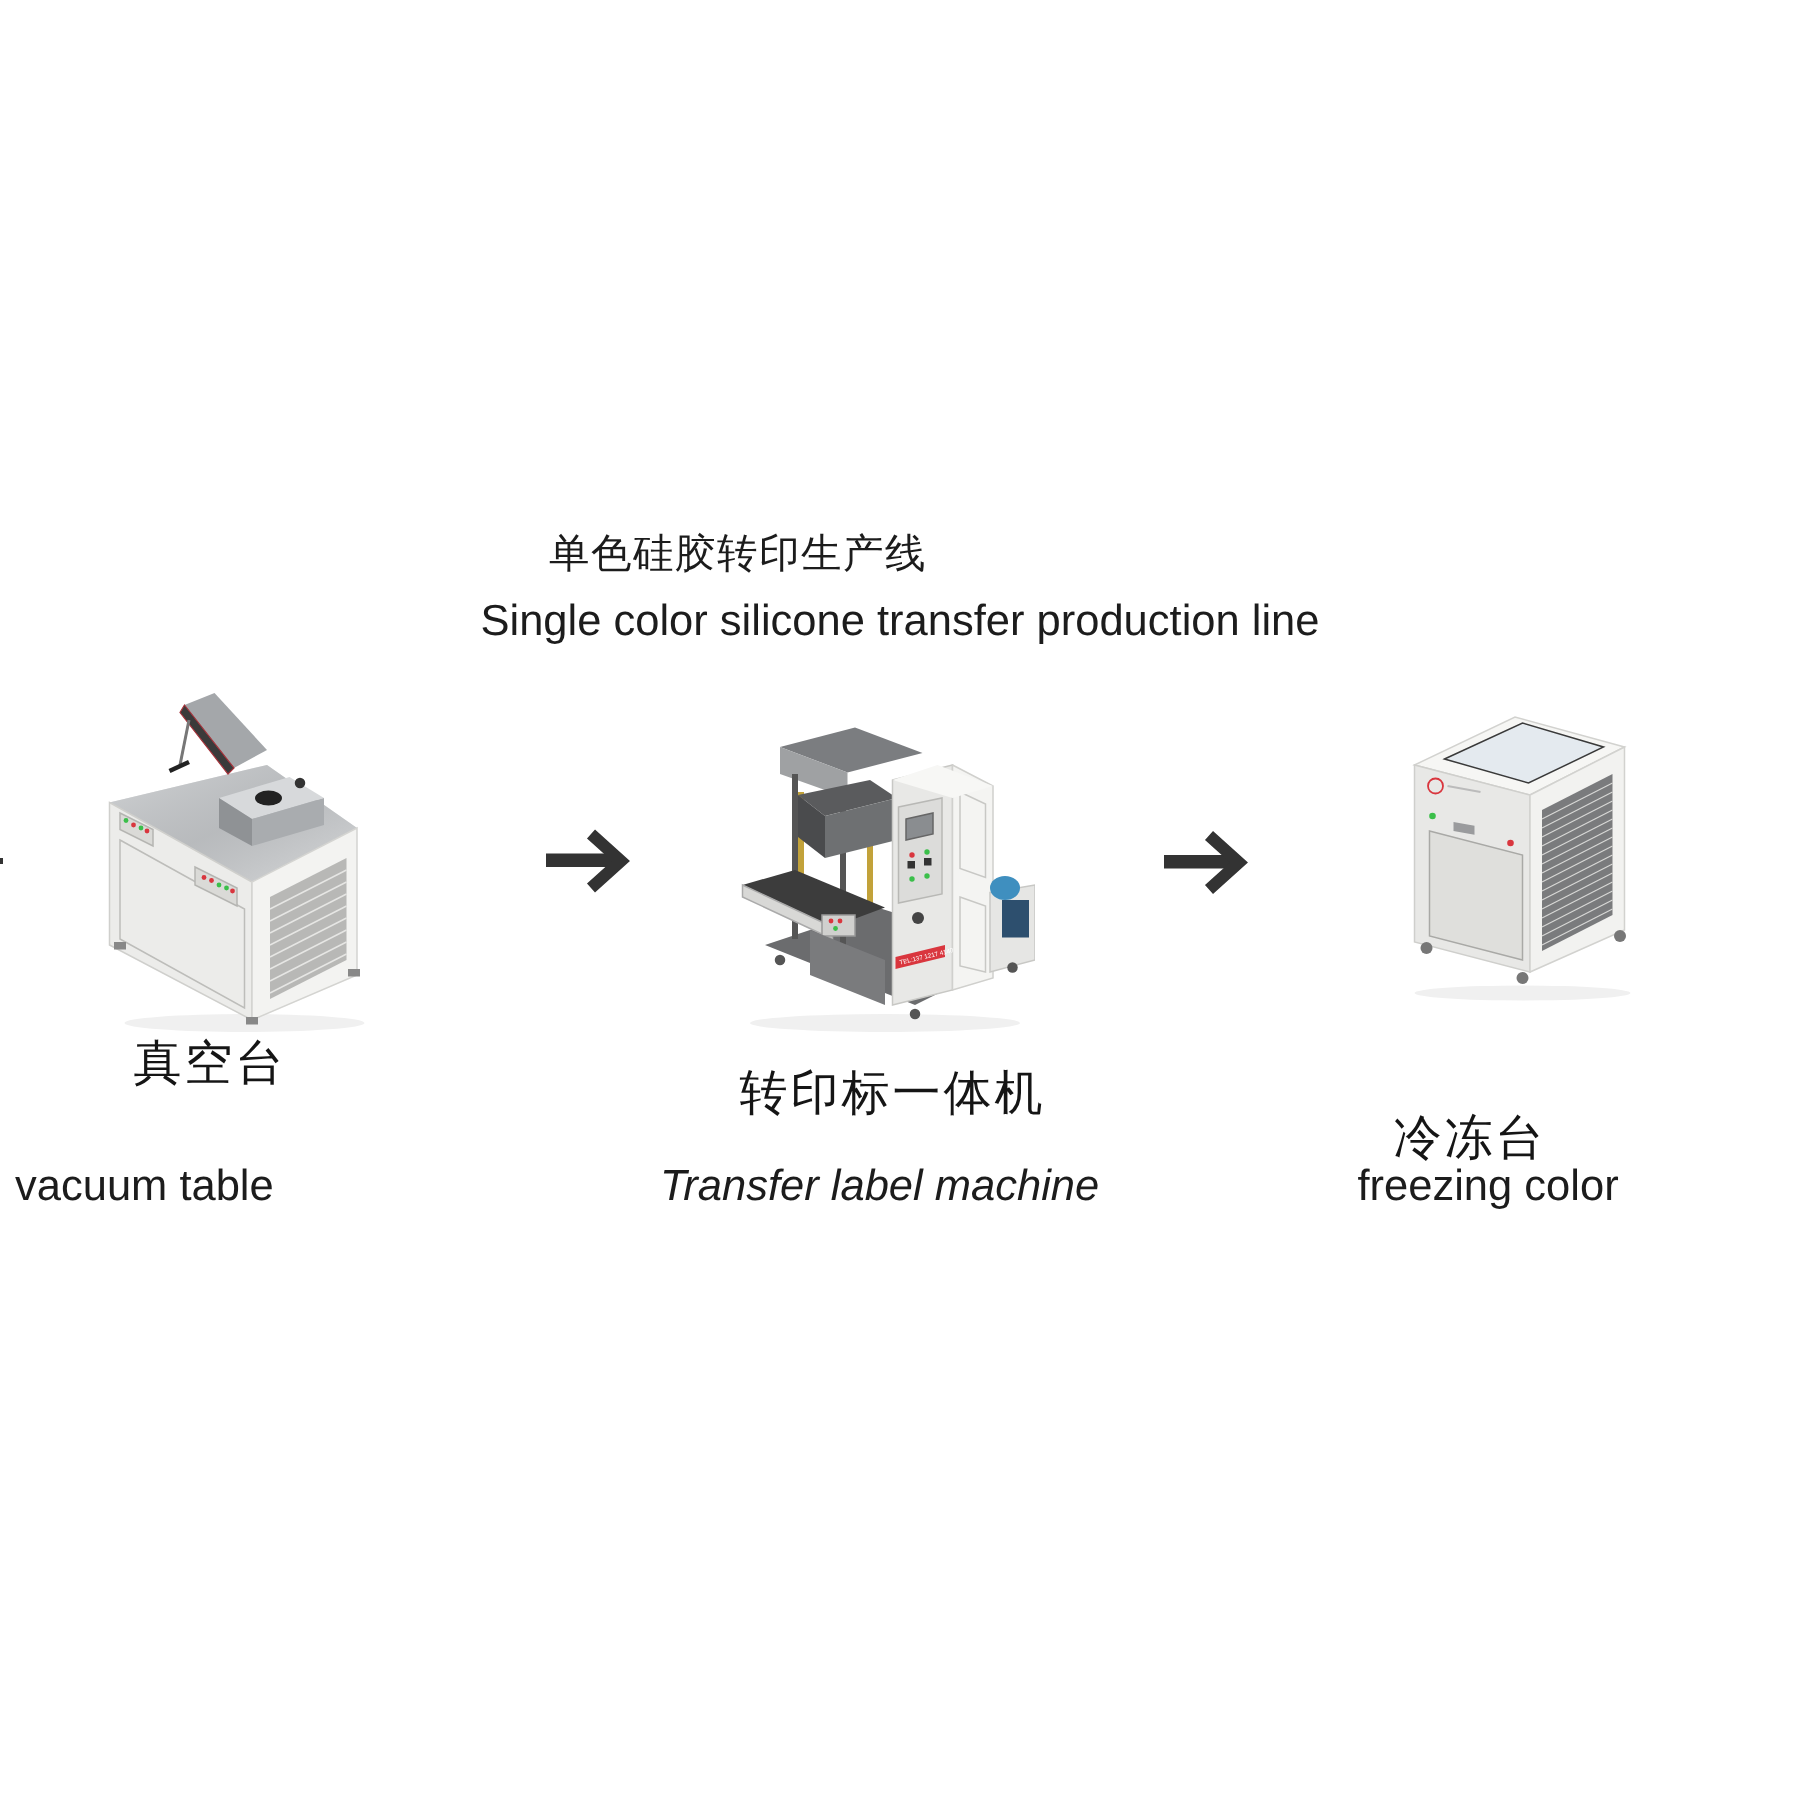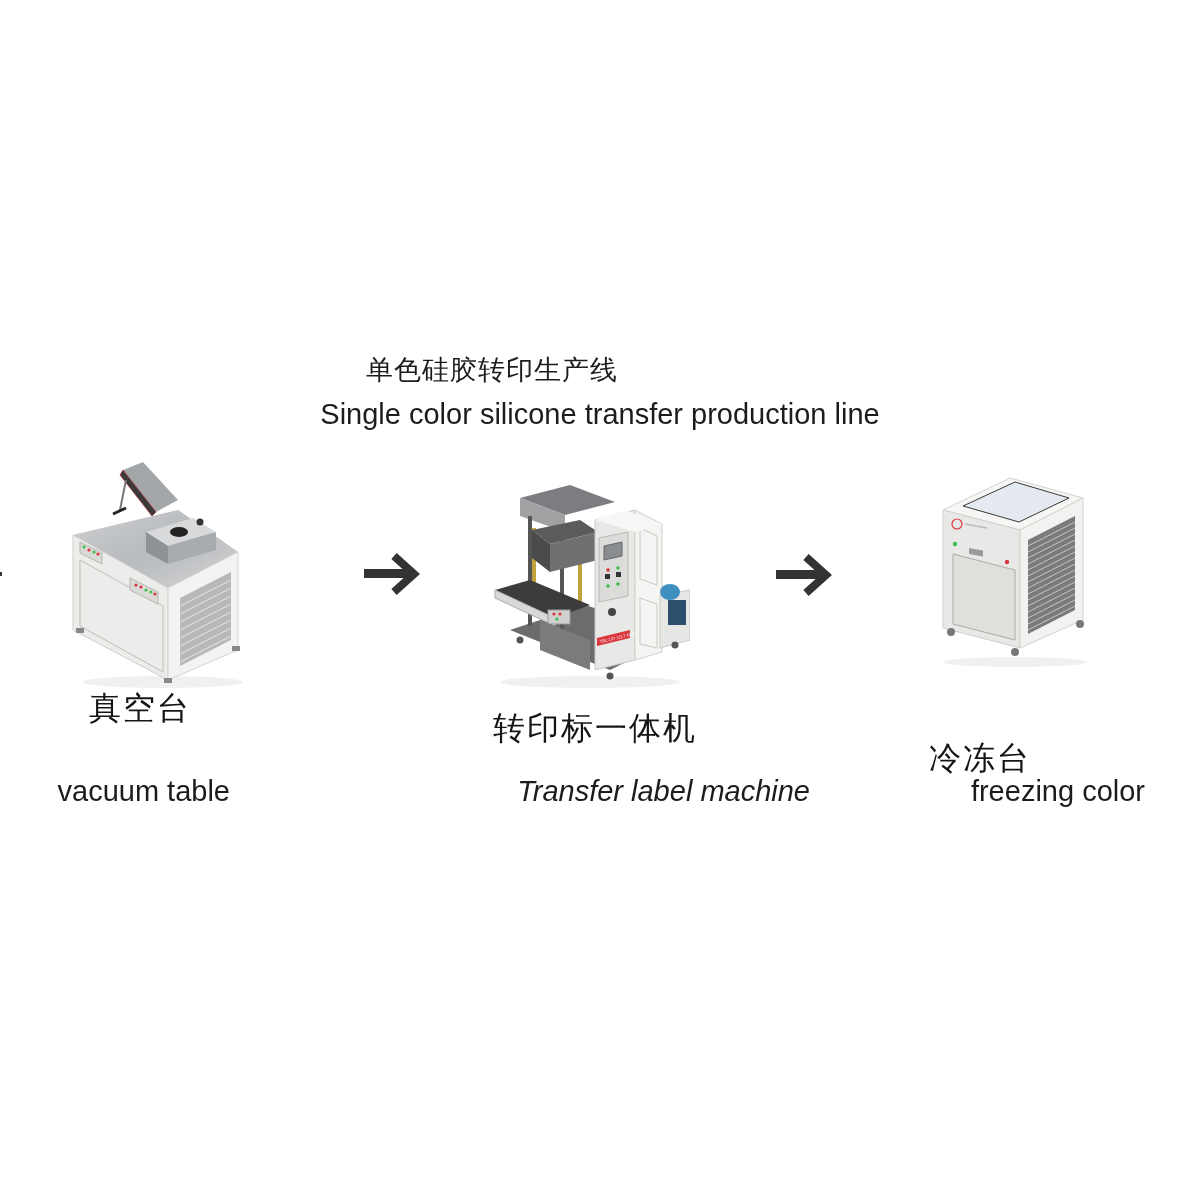--- a/index.html
+++ b/index.html
@@ -2,21 +2,21 @@
 <html><head>
   <meta charset="utf-8">
   <style>
     html, body { margin: 0; padding: 0; background: #ffffff; }
     body { width: 1200px; height: 1200px; position: relative; overflow: hidden;
            font-family: "DejaVu Sans", "Liberation Sans", sans-serif; color: #1a1a1a; }
     .abs { position: absolute; }
     .title-zh { left: 0; width: 984px; top: 352px; text-align: center; font-size: 27px; line-height: 36px; color: #1c1c1c; letter-spacing: 1px; }
     .title-en { left: 0; width: 1200px; top: 396px; text-align: center; font-size: 29px; line-height: 36px; color: #1c1c1c; font-family: "Liberation Sans", sans-serif; }
     .label-zh { font-size: 32px; line-height: 40px; color: #151515; text-align: center; letter-spacing: 2px; }
-    .label-en { font-size: 29px; line-height: 36px; color: #1c1c1c; text-align: right; font-family: "Liberation Sans", sans-serif; }
+    .label-en { font-size: 29px; line-height: 36px; color: #1c1c1c; text-align: left; font-family: "Liberation Sans", sans-serif; }
     .arrow { width: 60px; height: 44px; }
     .machine svg { display: block; }
     .edge-dot { left: 0; top: 572px; width: 2px; height: 4px; background: #333; }
   </style>
 </head>
 <body>
 
 <div class="abs title-zh">单色硅胶转印生产线</div>
 <div class="abs title-en">Single color silicone transfer production line</div>
 

